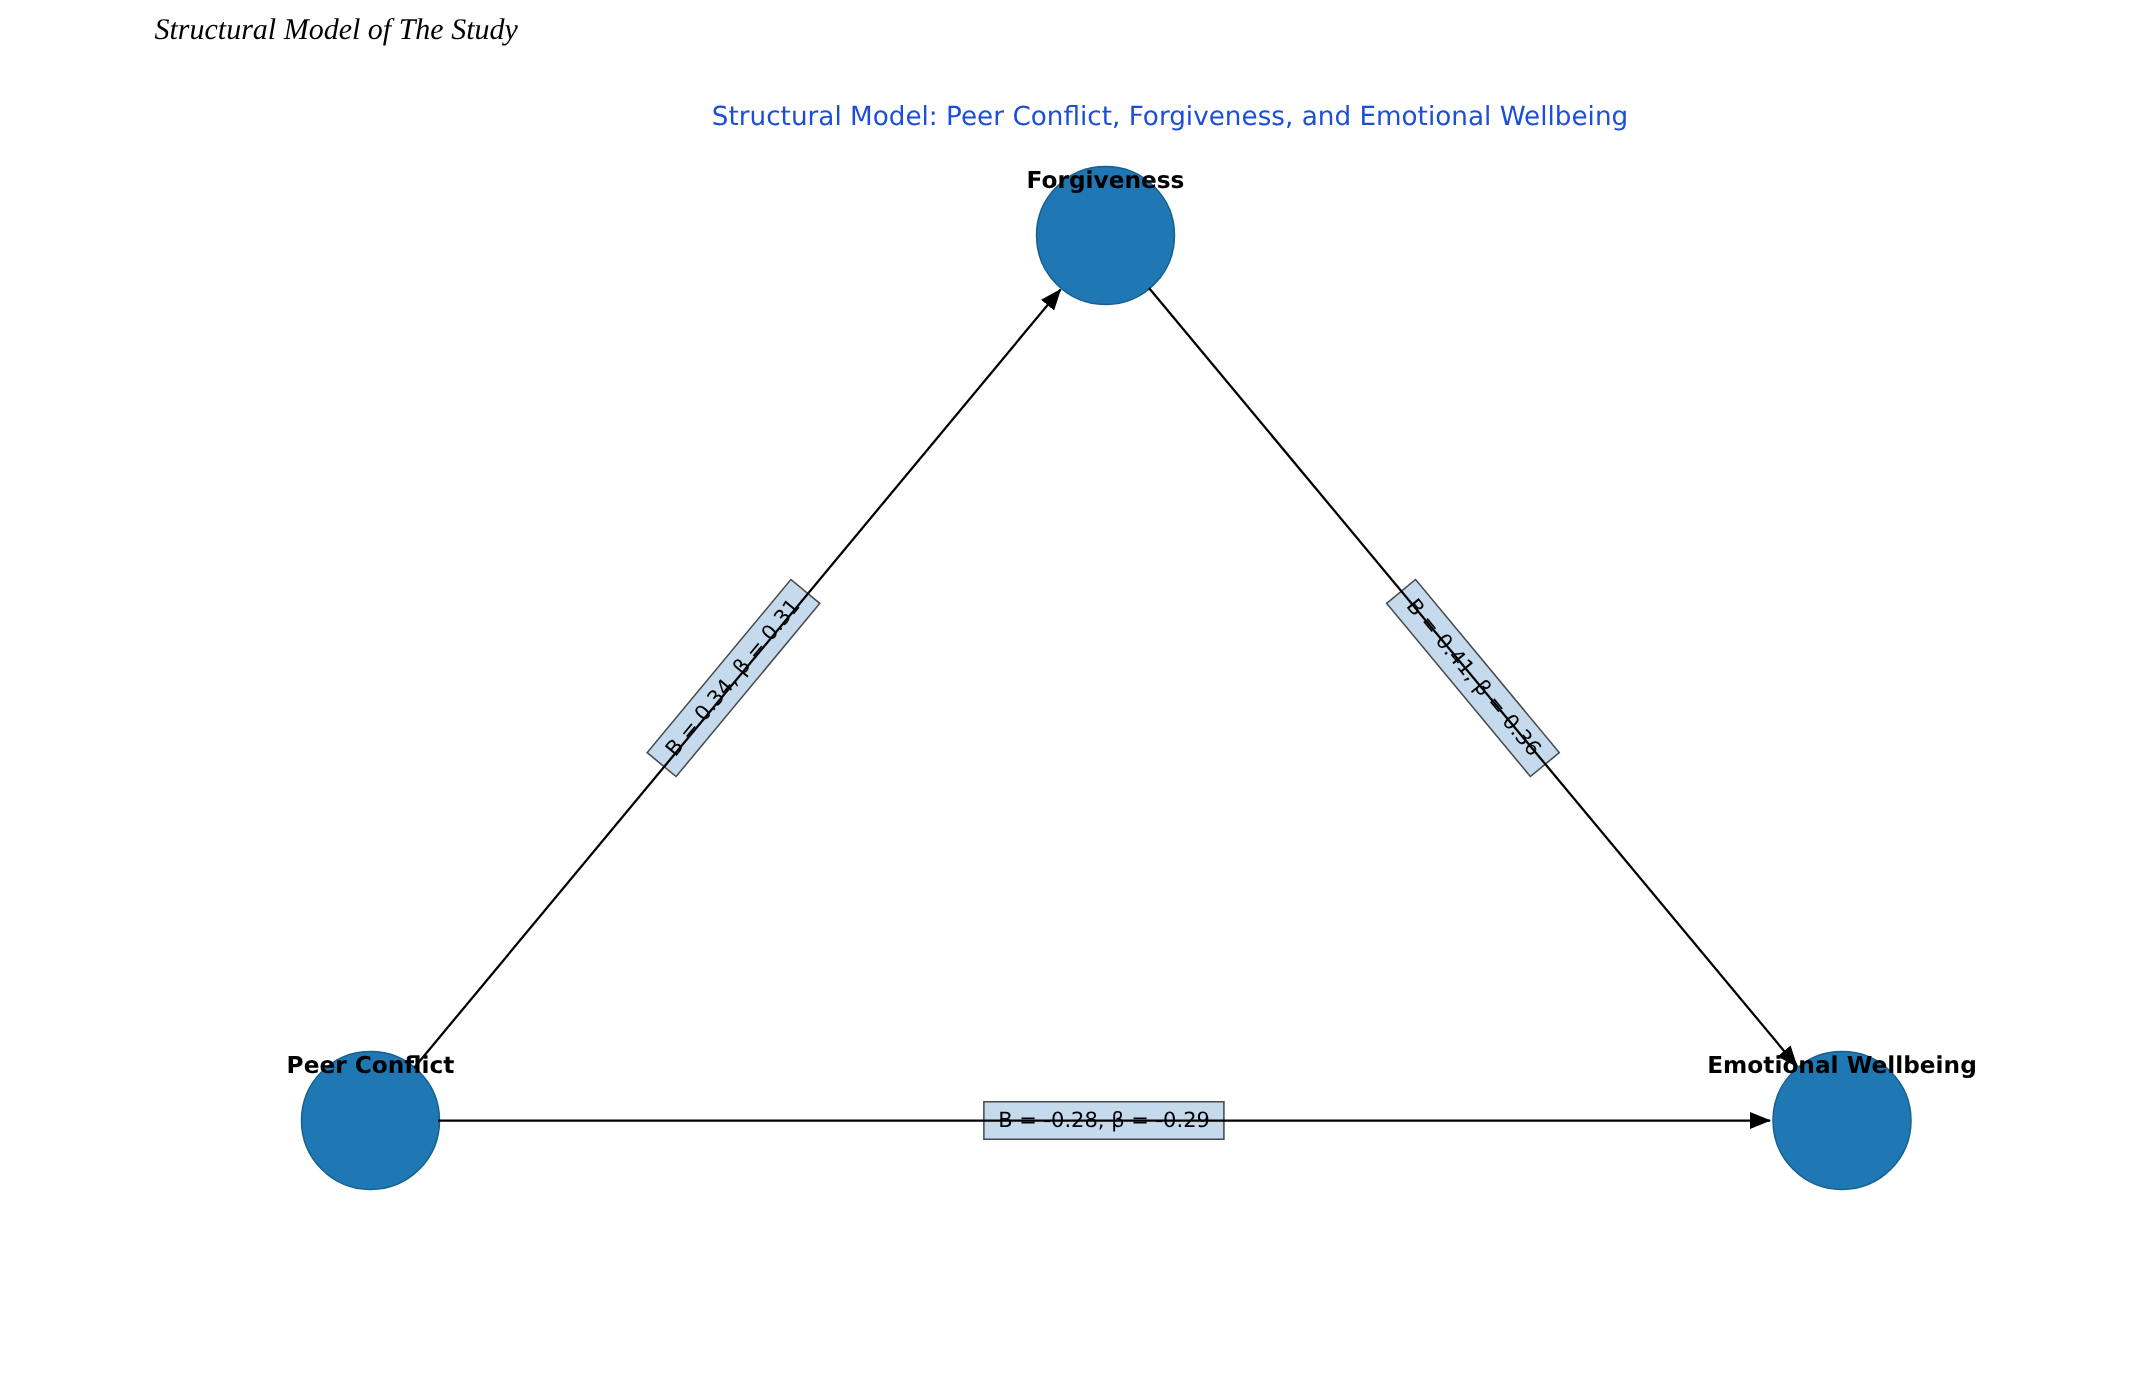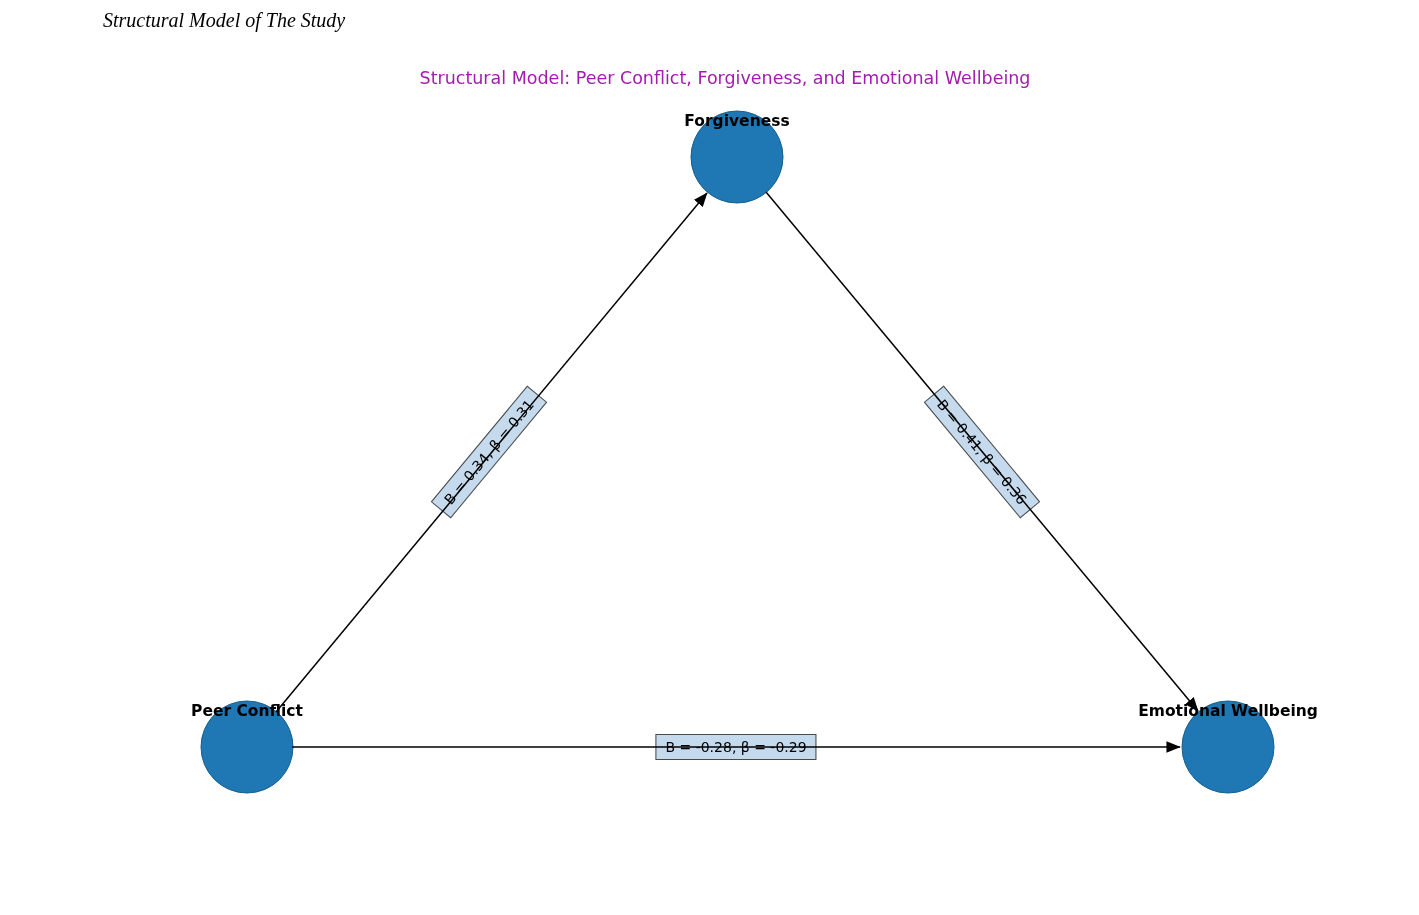--- a/index.html
+++ b/index.html
@@ -20,25 +20,25 @@
     left: 103px;
     top: 9px;
     font-family: "Liberation Serif", serif;
     font-style: italic;
     font-size: 20px;
     color: #000000;
     white-space: nowrap;
   }
   .chart-title {
     position: absolute;
-    left: 725px;
+    left: 780px;
     top: 68px;
     transform: translateX(-50%);
     font-size: 17.5px;
-    color: #a21caf;
+    color: #1d4ed8;
     white-space: nowrap;
   }
   .node {
     position: absolute;
     width: 91px;
     height: 91px;
     border-radius: 50%;
     background: #1f77b4;
     border: 1.5px solid #15608f;
     transform: translate(-50%, -50%);

